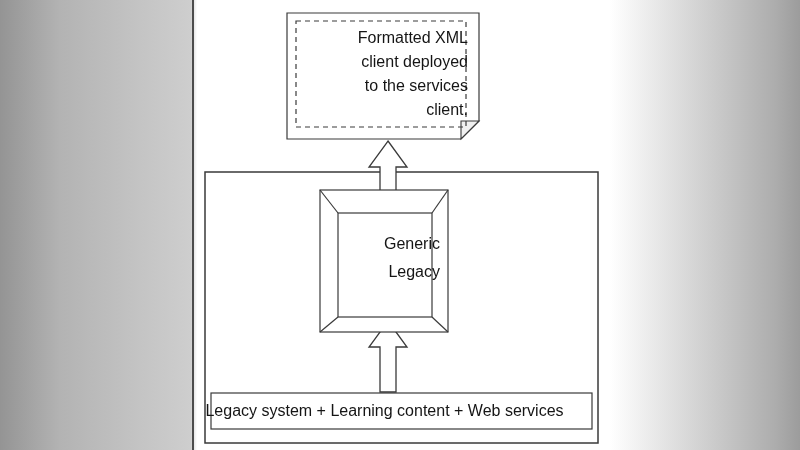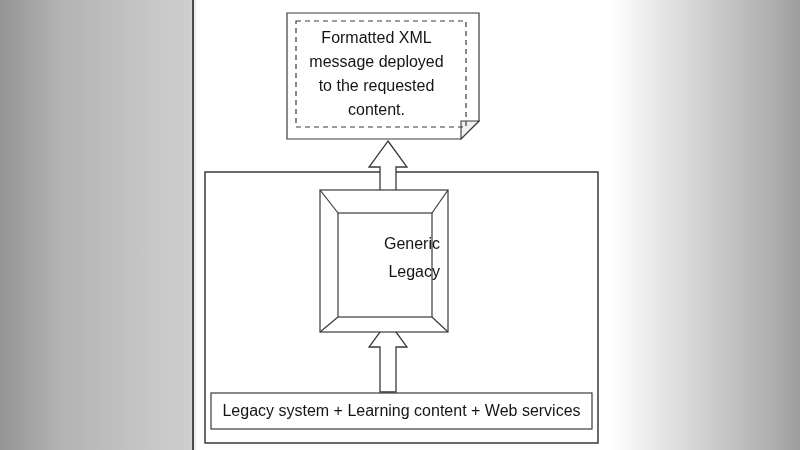--- a/index.html
+++ b/index.html
@@ -11,24 +11,24 @@
     background:linear-gradient(to right,
       #949494 0px, #b3b3b3 60px, #c6c6c6 150px, #cecece 191px,
       #ffffff 197px, #ffffff 610px, #d2d2d2 700px, #adadad 775px, #9c9c9c 800px);
   }
   .page-edge{
     position:absolute;left:192px;top:0;width:2px;height:450px;
     background:#4c4c4c;
   }
   svg.diagram{position:absolute;left:0;top:0;}
   .txt{position:absolute;color:#151515;font-size:16px;line-height:24px;}
-  .note-text{left:294px;top:26px;width:165px;text-align:center;}
+  .note-text{left:303px;top:26px;width:165px;text-align:right;}
   .cube-text{left:330px;top:230px;width:110px;text-align:right;line-height:28px;}
   .bar-text{
-    left:211px;top:393px;width:381px;height:36px;
+    left:194px;top:393px;width:381px;height:36px;
     display:flex;align-items:center;justify-content:center;
   }
 </style>
 </head>
 <body>
 
 <div class="screen">
 
   <div class="page-edge"></div>
 
@@ -53,23 +53,23 @@
 
     <g>
       <path d="M287,13 H479 V121 L461,139 H287 Z" fill="#ffffff" stroke="#3a3a3a" stroke-width="1.2"></path>
       <path d="M479,121 L461,139 L461,121 Z" fill="#f0f0f0" stroke="#3a3a3a" stroke-width="1.1"></path>
       <rect x="296" y="21" width="170" height="106" fill="none" stroke="#3a3a3a" stroke-width="1.2" stroke-dasharray="5,4"></rect>
     </g>
   </svg>
 
   <div class="txt note-text">
     <div>Formatted XML</div>
-    <div>message deployed</div>
-    <div>to the requested</div>
-    <div>content.</div>
+    <div>client deployed</div>
+    <div>to the services</div>
+    <div>client.</div>
   </div>
 
   <div class="txt cube-text">
     <div>Generic</div>
     <div>Legacy</div>
   </div>
 
   <div class="txt bar-text">Legacy system + Learning content + Web services</div>
 
 </div>

